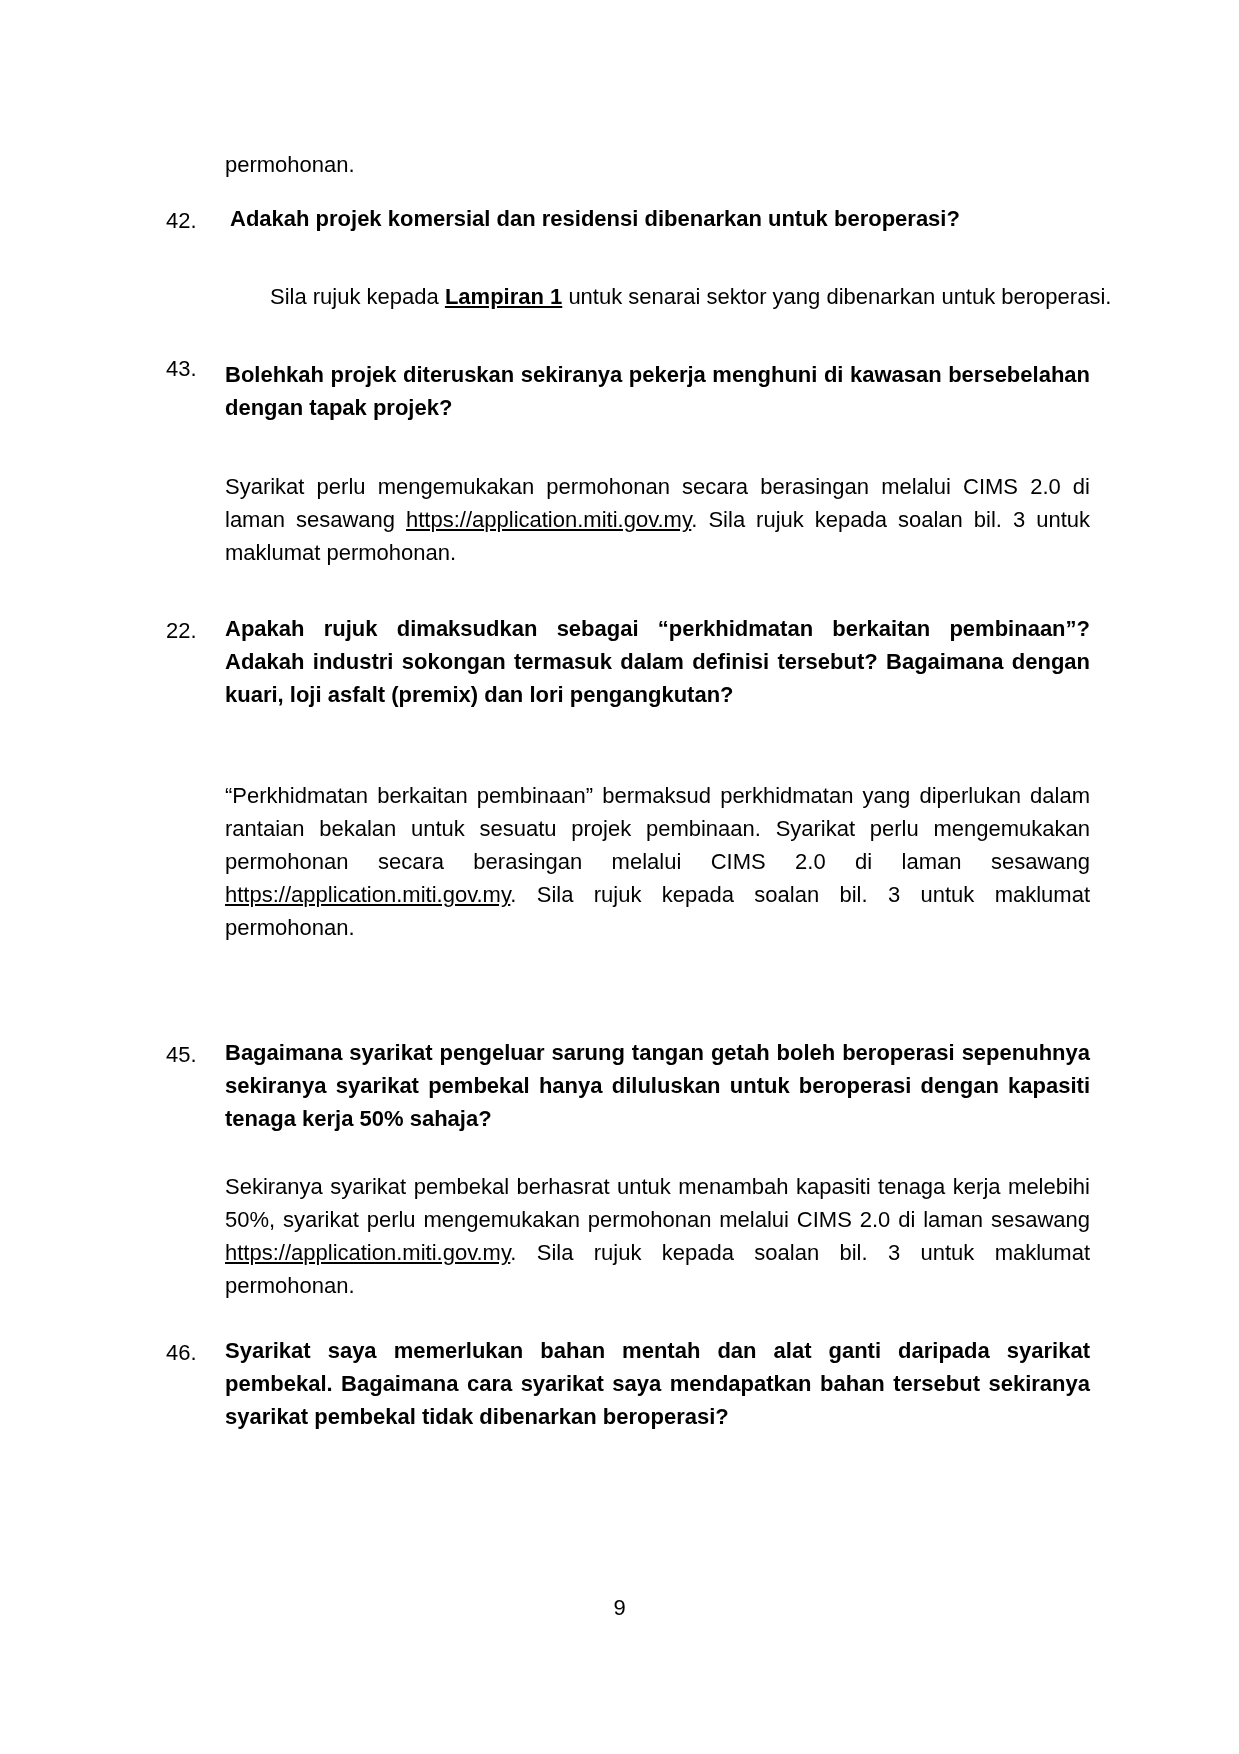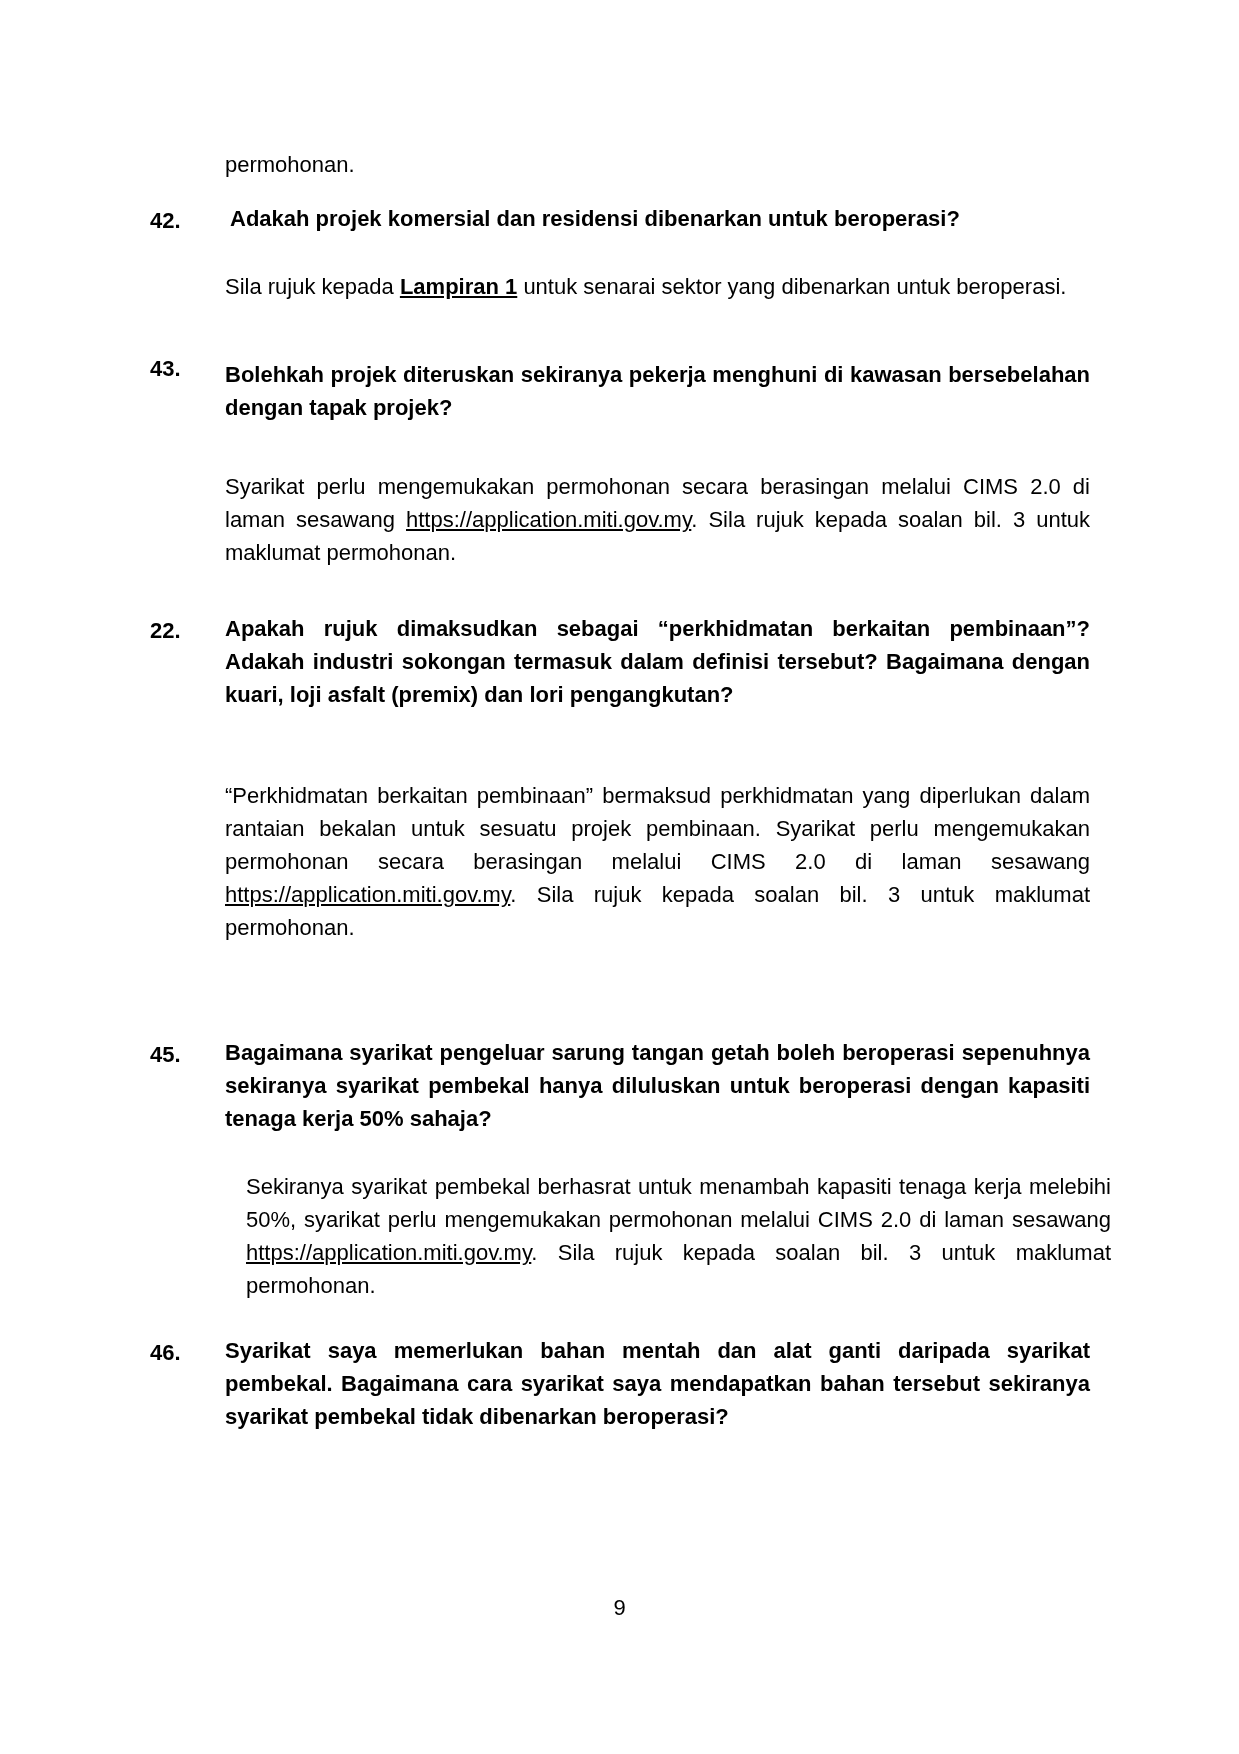--- a/index.html
+++ b/index.html
@@ -3,21 +3,21 @@
 <meta charset="utf-8">
 <style>
   html, body { margin: 0; padding: 0; background: #ffffff; }
   body {
     width: 1239px; height: 1754px; position: relative; overflow: hidden;
     font-family: "Liberation Sans", sans-serif; color: #000;
     font-size: 22px;
   }
   .page { position: absolute; left: 0; top: 0; width: 1059px; height: 1754px; }
   .block { position: absolute; left: 150px; width: 940px; }
-  .num { position: absolute; left: 0; top: 0; font-weight: bold; }
+  .num { position: absolute; left: 16px; top: 0; font-weight: normal; }
   .q {
     position: absolute; left: 75px; width: 865px;
     font-weight: bold; line-height: 33px; text-align: justify;
   }
   .a {
     position: absolute; left: 225px; width: 865px;
     line-height: 33px; text-align: justify;
   }
   .u { text-decoration: underline; }
   .ub { text-decoration: underline; font-weight: bold; }
@@ -28,40 +28,40 @@
 <body>
 
 <div class="page">
 
   <div class="a" style="top:148px;">permohonan.</div>
 
   <div class="block" style="top:208px;">
     <span class="num">42.</span>
     <div class="q" style="left:80px;top:-6px;">Adakah projek komersial dan residensi dibenarkan untuk beroperasi?</div>
   </div>
-  <div class="a" style="top:270px;"><span>Sila rujuk kepada </span><span class="ub">Lampiran 1</span><span> untuk senarai sektor yang dibenarkan untuk beroperasi.</span></div>
+  <div class="a" style="top:280px;margin-left:45px;"><span>Sila rujuk kepada </span><span class="ub">Lampiran 1</span><span> untuk senarai sektor yang dibenarkan untuk beroperasi.</span></div>
 
   <div class="block" style="top:356px;">
     <span class="num">43.</span>
     <div class="q" style="top:-6px;margin-top:8px;">Bolehkah projek diteruskan sekiranya pekerja menghuni di kawasan bersebelahan dengan tapak projek?</div>
   </div>
   <div class="a" style="top:470px;"><span>Syarikat perlu mengemukakan permohonan secara berasingan melalui CIMS 2.0 di laman sesawang </span><span class="u">https://application.miti.gov.my</span><span>. Sila rujuk kepada soalan bil. 3 untuk maklumat permohonan.</span></div>
 
   <div class="block" style="top:618px;">
     <span class="num">22.</span>
     <div class="q" style="top:-6px;">Apakah rujuk dimaksudkan sebagai “perkhidmatan berkaitan pembinaan”? Adakah industri sokongan termasuk dalam definisi tersebut? Bagaimana dengan kuari, loji asfalt (premix) dan lori pengangkutan?</div>
   </div>
   <div class="a" style="top:779px;"><span>“Perkhidmatan berkaitan pembinaan” bermaksud perkhidmatan yang diperlukan dalam rantaian bekalan untuk sesuatu projek pembinaan. Syarikat perlu mengemukakan permohonan secara berasingan melalui CIMS 2.0 di laman sesawang </span><span class="u">https://application.miti.gov.my</span><span>. Sila rujuk kepada soalan bil. 3 untuk maklumat permohonan.</span></div>
 
 
   <div class="block" style="top:1042px;">
     <span class="num">45.</span>
     <div class="q" style="top:-6px;">Bagaimana syarikat pengeluar sarung tangan getah boleh beroperasi sepenuhnya sekiranya syarikat pembekal hanya diluluskan untuk beroperasi dengan kapasiti tenaga kerja 50% sahaja?</div>
   </div>
-  <div class="a" style="top:1170px;margin-left:21px;"><span>Sekiranya syarikat pembekal berhasrat untuk menambah kapasiti tenaga kerja melebihi 50%, syarikat perlu mengemukakan permohonan melalui CIMS 2.0 di laman sesawang </span><span class="u">https://application.miti.gov.my</span><span>. Sila rujuk kepada soalan bil. 3 untuk maklumat permohonan.</span></div>
+  <div class="a" style="top:1170px;"><span>Sekiranya syarikat pembekal berhasrat untuk menambah kapasiti tenaga kerja melebihi 50%, syarikat perlu mengemukakan permohonan melalui CIMS 2.0 di laman sesawang </span><span class="u">https://application.miti.gov.my</span><span>. Sila rujuk kepada soalan bil. 3 untuk maklumat permohonan.</span></div>
 
   <div class="block" style="top:1340px;">
     <span class="num">46.</span>
     <div class="q" style="top:-6px;">Syarikat saya memerlukan bahan mentah dan alat ganti daripada syarikat pembekal. Bagaimana cara syarikat saya mendapatkan bahan tersebut sekiranya syarikat pembekal tidak dibenarkan beroperasi?</div>
   </div>
 
   <div class="pagenum">9</div>
 </div>
 
 </body></html>

